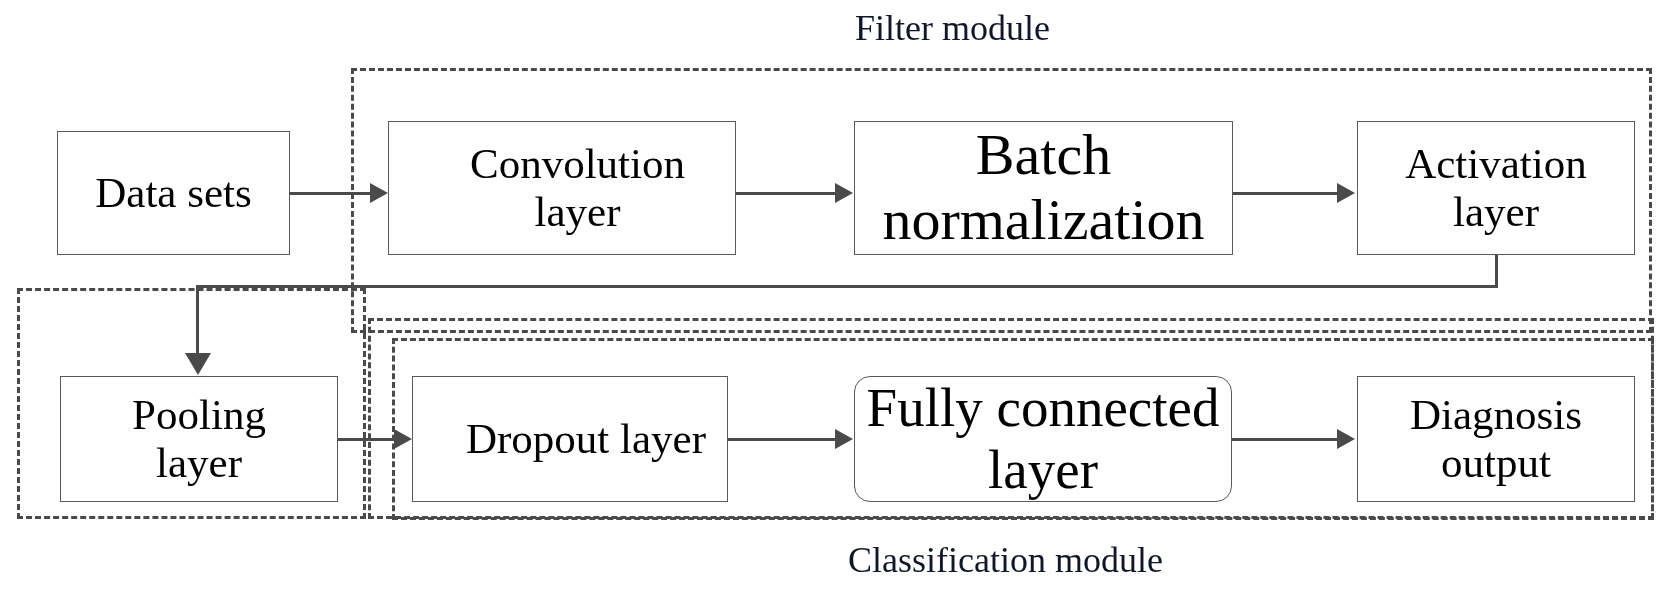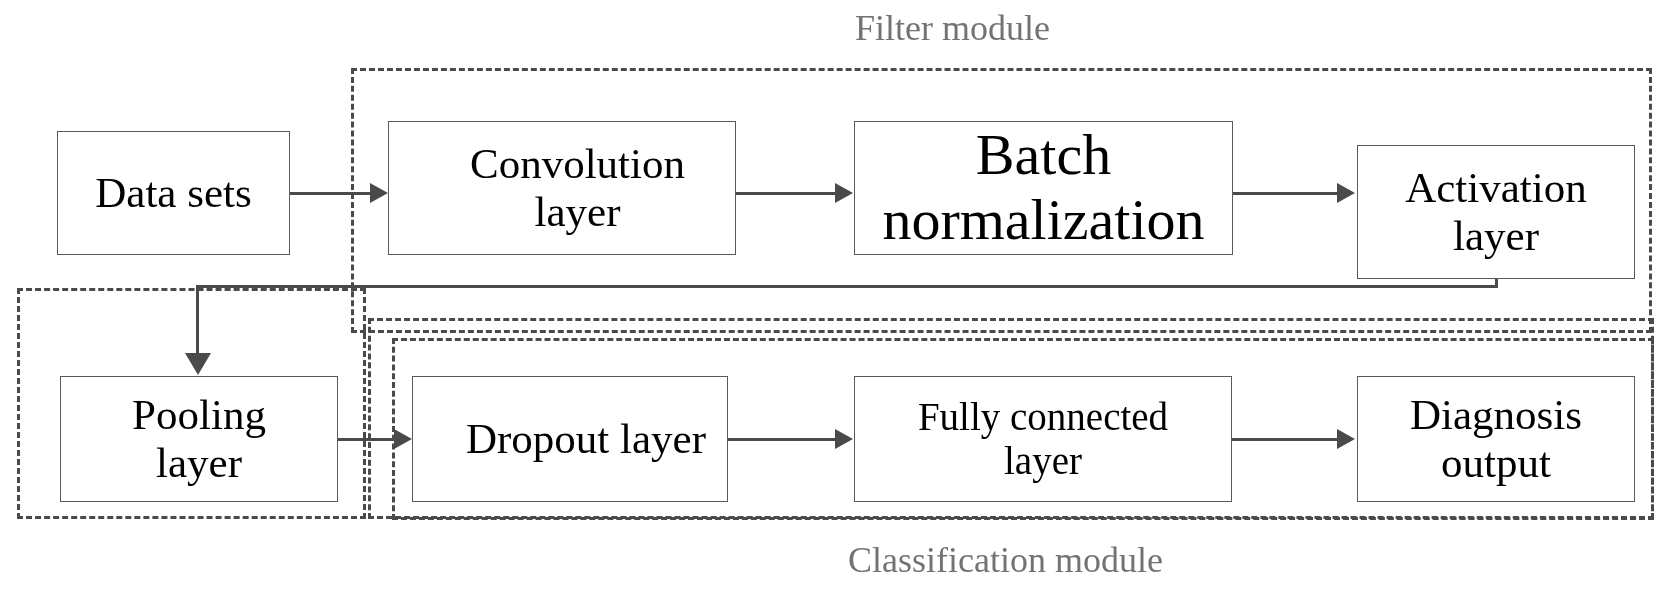--- a/index.html
+++ b/index.html
@@ -36,21 +36,21 @@
     line-height: 1.12;
     padding: 0 4px;
   }
   .node-label {
     display: block;
     white-space: pre-line;
   }
   
   .module-caption {
     position: absolute;
-    color: #737373;
+    color: #0f172a;
     white-space: nowrap;
   }
   
   .conn-h {
     position: absolute;
     height: 0;
     border-top: 3px solid #4a4a4a;
   }
   .conn-v {
     position: absolute;
@@ -117,35 +117,35 @@
   <div class="node-box" style="left:388px; top:121px; width:348px; height:134px; font-size:43px;padding-left:35px;">
     <span class="node-label">Convolution
 layer</span>
   </div>
 
   <div class="node-box" style="left:854px; top:121px; width:379px; height:134px; font-size:58px;">
     <span class="node-label">Batch
 normalization</span>
   </div>
 
-  <div class="node-box" style="left:1357px; top:121px; width:278px; height:134px; font-size:43px;margin-top:24px;">
+  <div class="node-box" style="left:1357px; top:121px; width:278px; height:134px; font-size:43px;">
     <span class="node-label">Activation
 layer</span>
   </div>
 
   <div class="node-box" style="left:60px; top:376px; width:278px; height:126px; font-size:43px;">
     <span class="node-label">Pooling
 layer</span>
   </div>
 
   <div class="node-box" style="left:412px; top:376px; width:316px; height:126px; font-size:43px;padding-left:36px;">
     <span class="node-label">Dropout layer</span>
   </div>
 
-  <div class="node-box" style="left:854px; top:376px; width:378px; height:126px; font-size:39px;">
+  <div class="node-box" style="left:854px; top:376px; width:378px; height:126px; font-size:55px;border-radius:16px;">
     <span class="node-label">Fully connected
 layer</span>
   </div>
 
   <div class="node-box" style="left:1357px; top:376px; width:278px; height:126px; font-size:43px;">
     <span class="node-label">Diagnosis
 output</span>
   </div>
 
   <div class="module-caption" style="left:855px; top:7px; font-size:36px;">Filter module</div>

